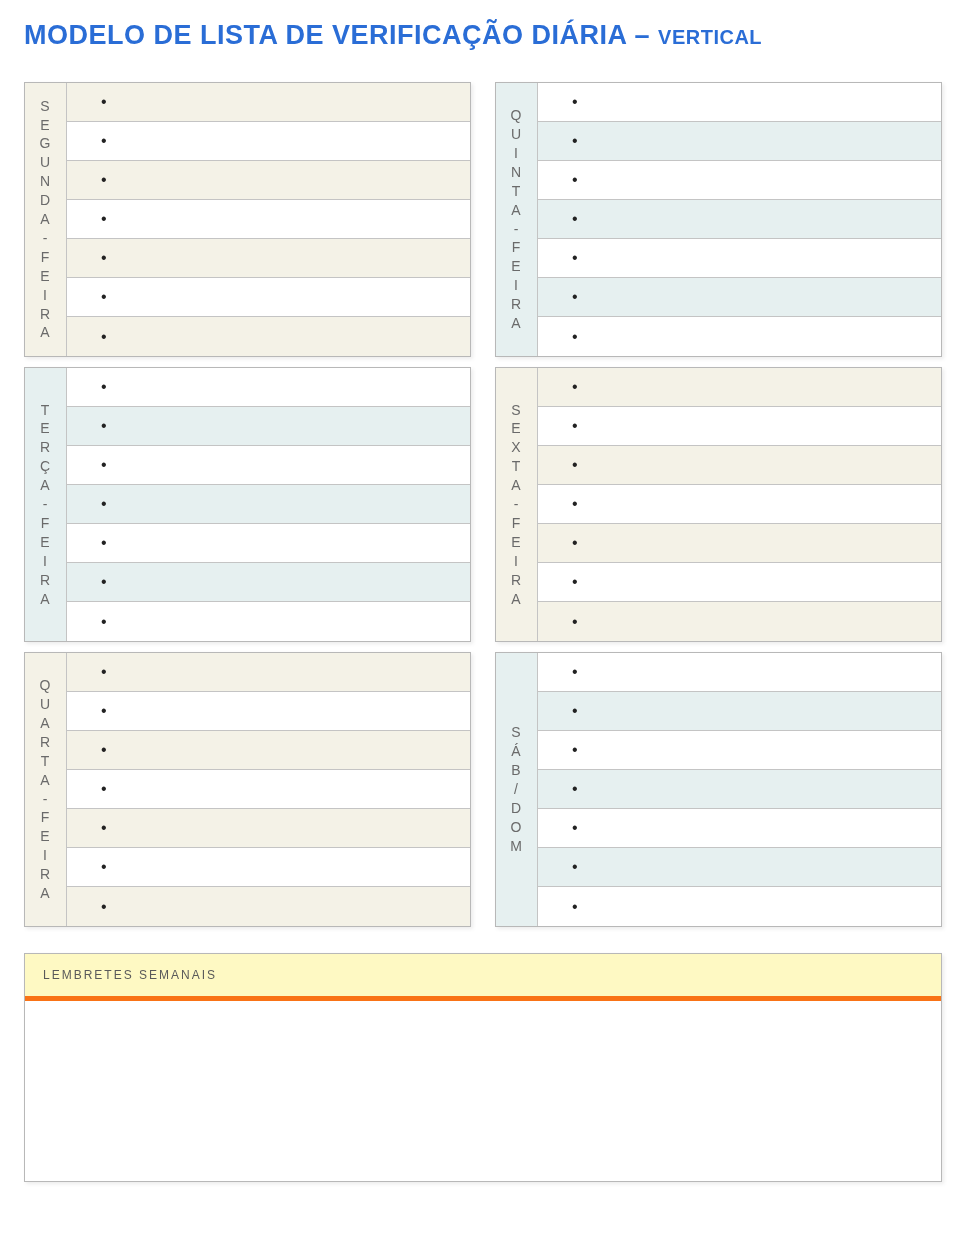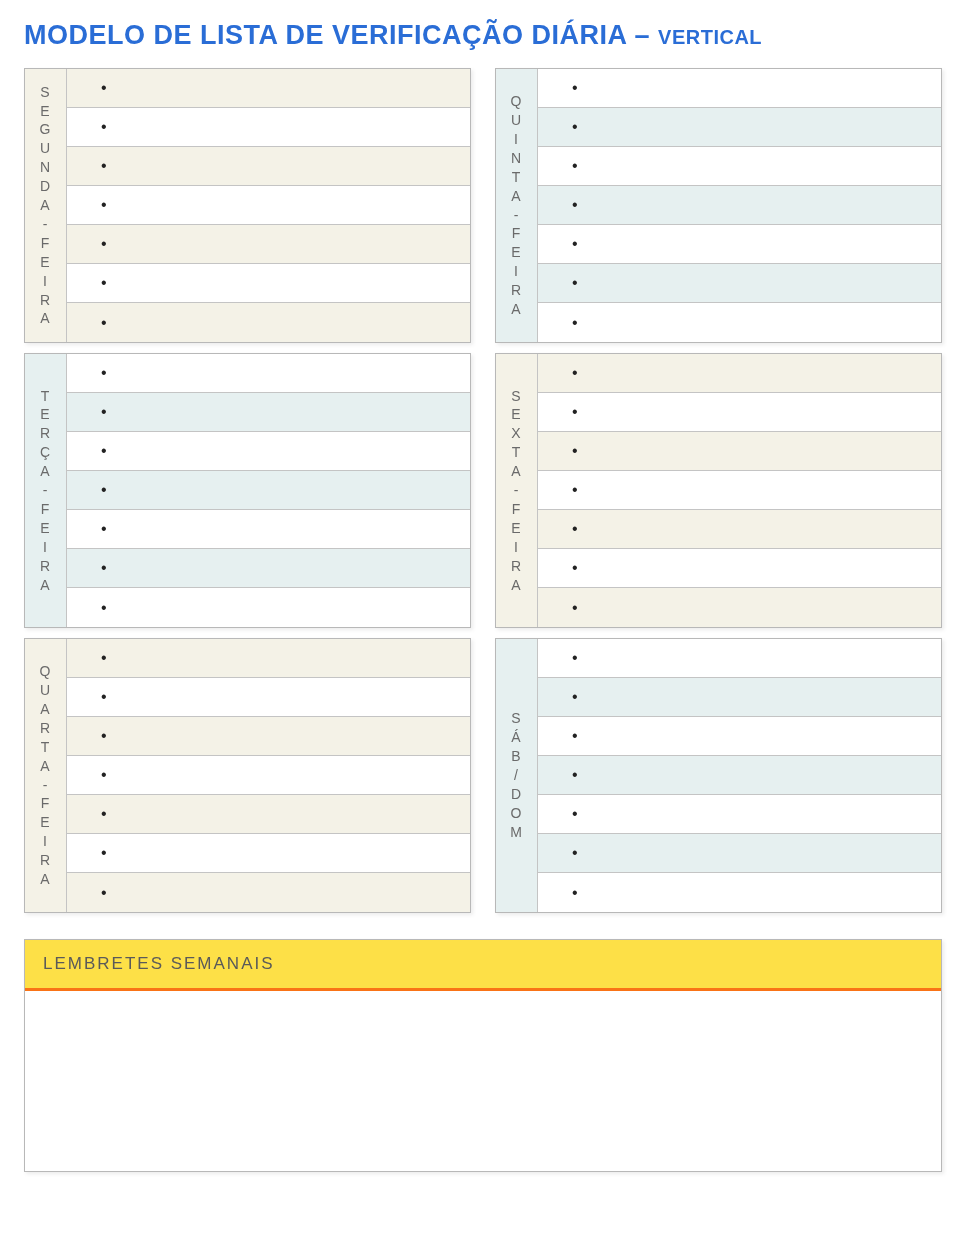--- a/index.html
+++ b/index.html
@@ -9,21 +9,21 @@
     font-family: "Century Gothic", "Avenir", "Futura", Arial, sans-serif;
     background: #fff;
     color: #555;
     width: 966px;
   }
   .title {
     font-size: 27px;
     font-weight: bold;
     color: #2a6dd6;
     letter-spacing: 0.5px;
-    margin-bottom: 17px;
+    margin-bottom: 31px;
   }
   .title-small {
     font-size: 20px;
     font-weight: bold;
   }
   .grid {
     display: grid;
     grid-template-columns: 1fr 1fr;
     gap: 0 24px;
   }
@@ -74,25 +74,25 @@
     color: #222;
   }
   .row { padding-left: 56px; }
   .reminders {
     margin-top: 16px;
     border: 1px solid #b8b8b8;
     box-shadow: 2px 2px 4px rgba(0,0,0,0.08);
   }
   .reminders-header {
     padding: 14px 18px;
-    font-size: 17px;
+    font-size: 12px;
     color: #5a5a5a;
     letter-spacing: 2px;
-    border-bottom: 3px solid #f97316;
-    background: #fde047;
+    border-bottom: 5px solid #f97316;
+    background: #fef9c3;
   }
   .reminders-body {
     height: 180px;
     background: #fff;
   }
 </style>
 </head>
 <body>
 
 <div class="title">

